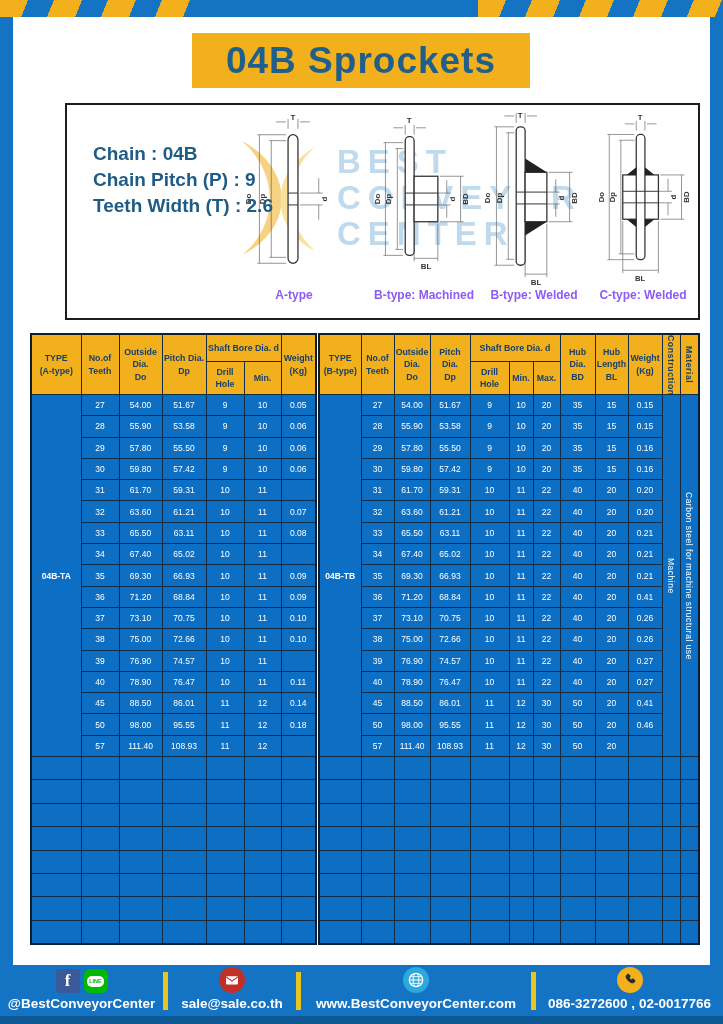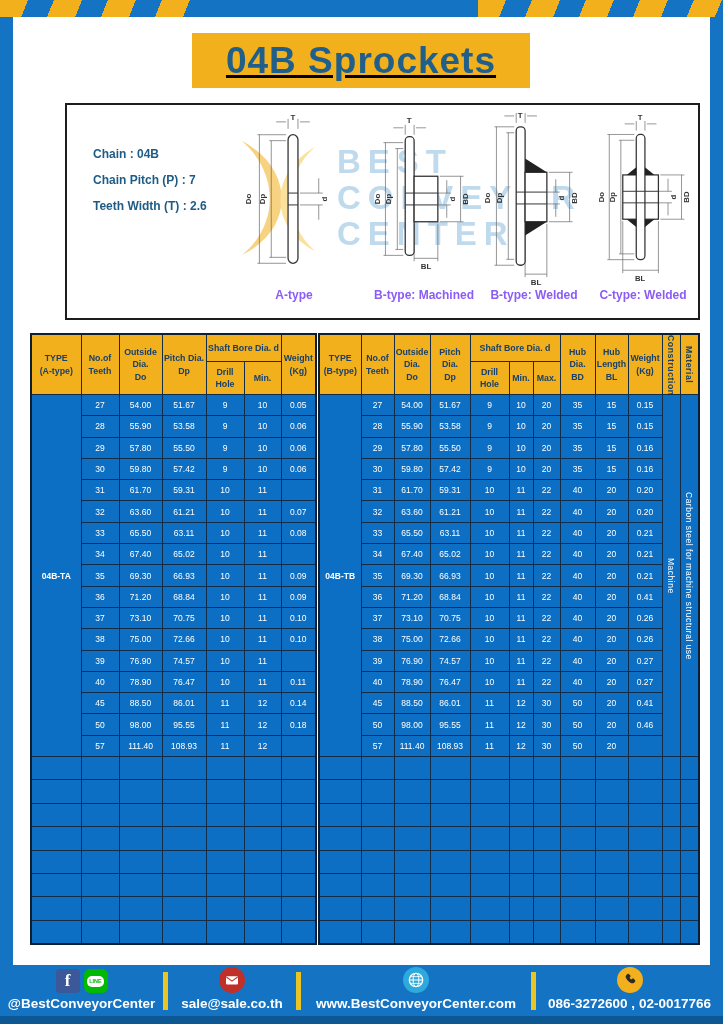--- a/index.html
+++ b/index.html
@@ -8,26 +8,26 @@
   
   .hazard{position:absolute;top:0;left:0;width:723px;height:17px;background:#1573c3;}
   .hz{position:absolute;top:0;height:17px;}
   .hz.left{left:0;width:205px;background:repeating-linear-gradient(112deg,#f2b01c 0 26px,#1573c3 26px 50px);}
   .hz.right{right:0;width:245px;background:repeating-linear-gradient(112deg,#f2b01c 0 26px,#1573c3 26px 50px);}
   
   .edge{position:absolute;top:17px;width:13px;height:948px;background:#1573c3;}
   .edge.l{left:0}.edge.r{right:0}
   
   .banner{position:absolute;left:192px;top:33px;width:338px;height:55px;background:#f2b01c;
-          display:flex;align-items:center;justify-content:center;text-decoration:underline;}
+          display:flex;align-items:center;justify-content:center;}
   .banner .ttl{font-size:37px;font-weight:bold;color:#215f8b;letter-spacing:1px;}
   
   .diagram{position:absolute;left:65px;top:103px;width:631px;height:213px;border:2px solid #1d1d1d;background:#fff;}
   .specs{position:absolute;left:26px;top:36px;z-index:3;}
-  .spec-line{font-size:12px;font-weight:bold;color:#1e5c86;line-height:26px;white-space:nowrap;}
+  .spec-line{font-size:19px;font-weight:bold;color:#1e5c86;line-height:26px;white-space:nowrap;}
   .watermark{position:absolute;left:150px;top:28px;z-index:0;display:flex;align-items:center;}
   .wm-logo{opacity:.55;}
   .wm-text{font-size:33px;font-weight:bold;color:#b9d6ec;letter-spacing:7px;line-height:36px;opacity:.9;}
   .drawing{position:absolute;top:6px;z-index:1;display:flex;flex-direction:column;align-items:center;}
   .d-a{left:168px;width:118px}.d-b1{left:298px;width:118px}.d-b2{left:408px;width:118px}.d-c{left:524px;width:104px}
   .drawing svg{height:176px;display:block;}
   .d-label{font-size:12px;font-weight:bold;color:#8b5cf6;margin-top:1px;white-space:nowrap;}
   .part{fill:#fff;stroke:#333;stroke-width:1.3;}
   line.part{stroke-width:1;}
   .fil{fill:#222;stroke:none;}
@@ -90,21 +90,21 @@
       </svg>
       <div class="wm-text">
         <div>BEST</div>
         <div>CONVEYOR</div>
         <div>CENTER</div>
       </div>
     </div>
 
     <div class="specs">
       <div class="spec-line">Chain : 04B</div>
-      <div class="spec-line">Chain Pitch (P) : 7</div>
+      <div class="spec-line">Chain Pitch (P) : 9</div>
       <div class="spec-line">Teeth Width (T) : 2.6</div>
     </div>
 
     <div class="drawing d-a">
       <svg viewBox="0 0 118 178" width="118">
         <g class="dim">
           <line x1="53" y1="8" x2="53" y2="18"></line>
             <line x1="63" y1="8" x2="63" y2="18"></line>
           <line x1="41" y1="11" x2="51" y2="11"></line>
             <line x1="65" y1="11" x2="75" y2="11"></line>

